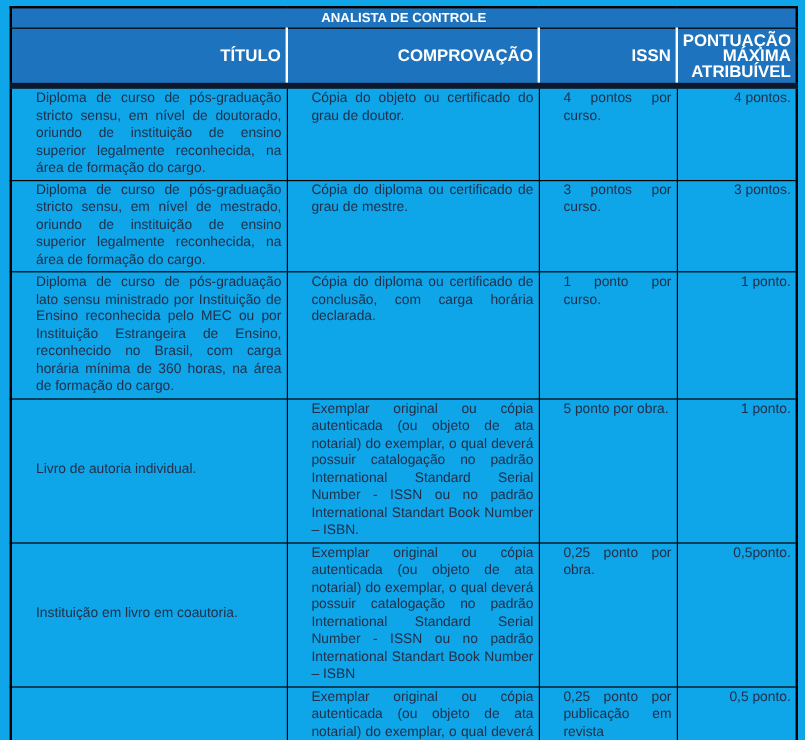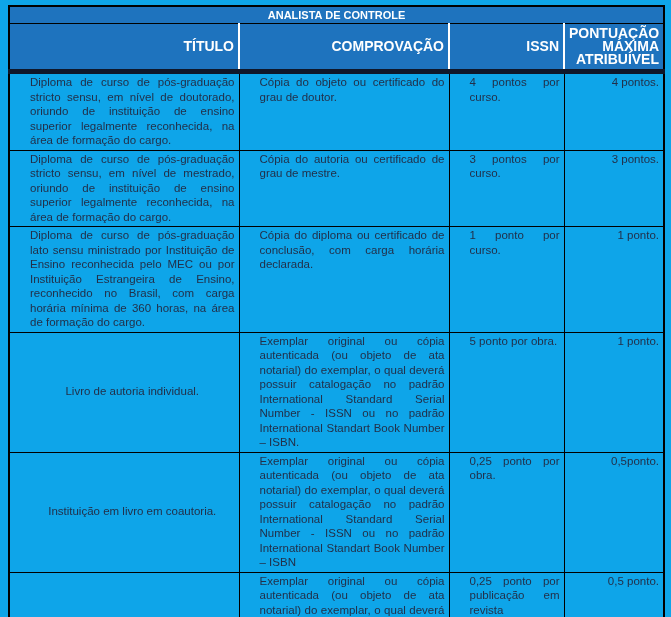--- a/index.html
+++ b/index.html
@@ -61,21 +61,21 @@
   tr.header-row th:first-child { border-left: 2px solid #000; }
   tr.header-row th:last-child  { border-right: 2px solid #000; }
   
   tbody td {
     vertical-align: top;
     padding: 1px 4px 2px 20px;
     text-align: justify;
     margin-top: 36px;
   }
   tbody td.c-pontuacao { text-align: right; }
-  tbody td.v-middle { vertical-align: middle; text-align: center; }
+  tbody td.v-middle { vertical-align: middle; text-align: left; }
 </style>
 </head>
 <body>
 
 <div class="page">
   <table class="grade">
     <colgroup>
       <col style="width:230px">
       <col style="width:210px">
       <col style="width:115px">
@@ -94,21 +94,21 @@
     </thead>
     <tbody id="body-rows">
         <tr style="height: 65px;">
           <td class="c-titulo">Diploma de curso de pós-graduação stricto sensu, em nível de doutorado, oriundo de instituição de ensino superior legalmente reconhecida, na área de formação do cargo.</td>
           <td class="c-comprovacao">Cópia do objeto ou certificado do grau de doutor.</td>
           <td class="c-valor">4 pontos por curso.</td>
           <td class="c-pontuacao">4 pontos.</td>
         </tr>
         <tr style="height: 65px;">
           <td class="c-titulo">Diploma de curso de pós-graduação stricto sensu, em nível de mestrado, oriundo de instituição de ensino superior legalmente reconhecida, na área de formação do cargo.</td>
-          <td class="c-comprovacao">Cópia do autoria ou certificado de grau de mestre.</td>
+          <td class="c-comprovacao">Cópia do diploma ou certificado de grau de mestre.</td>
           <td class="c-valor">3 pontos por curso.</td>
           <td class="c-pontuacao">3 pontos.</td>
         </tr>
         <tr style="height: 95px;">
           <td class="c-titulo">Diploma de curso de pós-graduação lato sensu ministrado por Instituição de Ensino reconhecida pelo MEC ou por Instituição Estrangeira de Ensino, reconhecido no Brasil, com carga horária mínima de 360 horas, na área de formação do cargo.</td>
           <td class="c-comprovacao">Cópia do diploma ou certificado de conclusão, com carga horária declarada.</td>
           <td class="c-valor">1 ponto por curso.</td>
           <td class="c-pontuacao">1 ponto.</td>
         </tr>
         <tr style="height: 110px;">

